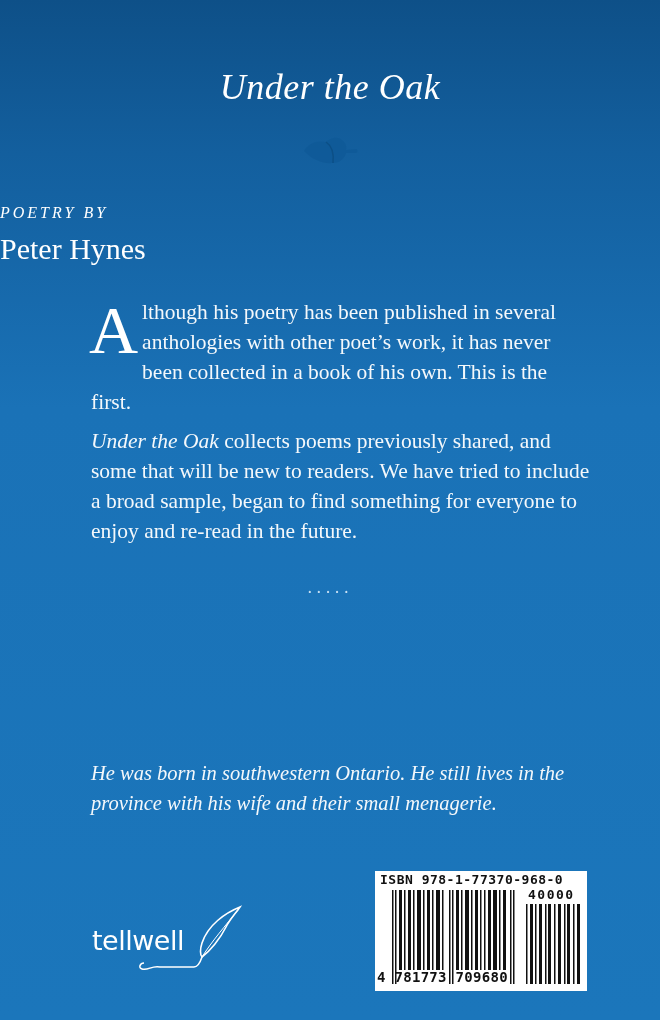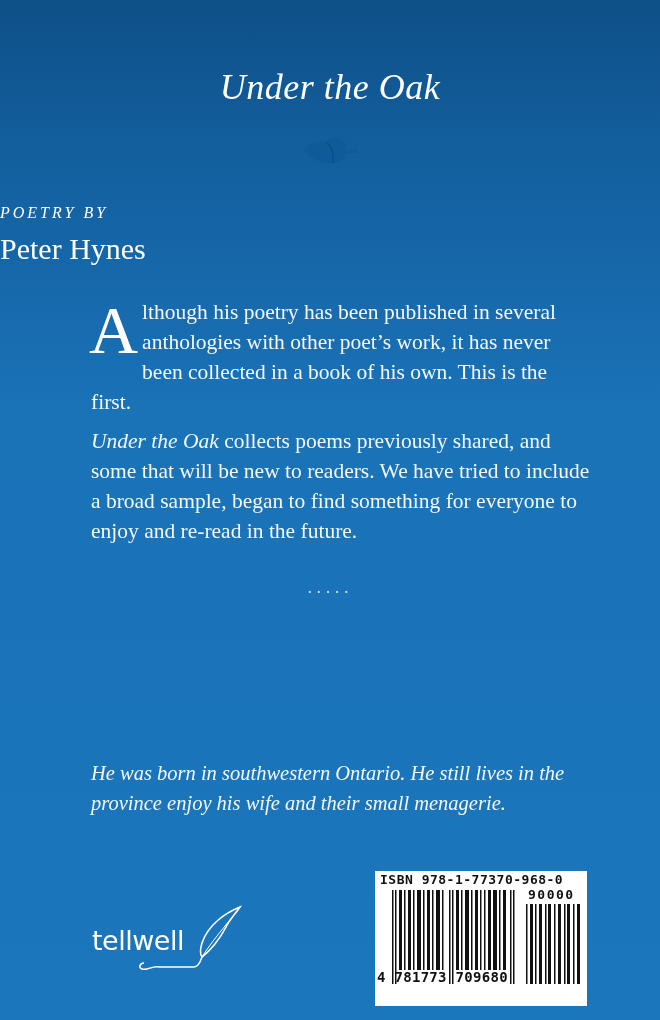--- a/index.html
+++ b/index.html
@@ -49,21 +49,21 @@
     font-size: 20.5px; line-height: 30px; color: #f4f8fb;
   }
   .b1 { top: 622px; }
   .b2 { top: 758px; }
   .logo { position: absolute; top: 905px; left: 90px; width: 160px; height: 70px; }
   .logo-text {
     position: absolute; top: 925px; left: 92px;
     font-family: "DejaVu Sans", sans-serif; font-size: 27px; color: #ffffff; letter-spacing: -0.5px;
   }
   .barcode-box {
-    position: absolute; top: 871px; left: 375px; width: 212px; height: 135px;
+    position: absolute; top: 871px; left: 375px; width: 212px; height: 120px;
     background: #ffffff; color: #111;
   }
   .isbn-label {
     position: absolute; top: 1px; left: 5px;
     font-family: "DejaVu Sans Mono", monospace; font-size: 13px; font-weight: bold; letter-spacing: 0.5px;
   }
   .price-label {
     position: absolute; top: 16px; left: 153px;
     font-family: "DejaVu Sans Mono", monospace; font-size: 13px; font-weight: bold; letter-spacing: 1.5px;
   }
@@ -93,32 +93,32 @@
   <div class="blurb p1">
     <span class="dropcap">A</span><span>lthough his poetry has been published in several anthologies with other poet’s work, it has never been collected in a book of his own. This is the first.</span>
   </div>
 
   <div class="blurb p2">
     <span class="it">Under the Oak</span><span> collects poems previously shared, and some that will be new to readers. We have tried to include a broad sample, began to find something for everyone to enjoy and re-read in the future.</span>
   </div>
 
   <div class="sep">.....</div>
 
-  <div class="bio b2">He was born in southwestern Ontario. He still lives in the province enjoy his wife and their small menagerie.</div>
+  <div class="bio b2">He was born in southwestern Ontario. He still lives in the province with his wife and their small menagerie.</div>
 
   <div class="logo-text">tellwell</div>
   <svg class="logo" viewBox="0 0 160 70">
     <path d="M150 2 C135 8, 118 20, 112 38 C110 44, 110 50, 112 52 C120 46, 130 34, 136 22 C140 14, 146 8, 150 2 Z" fill="none" stroke="#ffffff" stroke-width="1.6"></path>
     <path d="M148 5 C136 20, 122 36, 112 52" stroke="#ffffff" stroke-width="1" fill="none"></path>
     <path d="M112 52 C110 58, 108 62, 104 62 L70 62 C62 60, 58 66, 52 64 C48 63, 50 58, 54 58" stroke="#ffffff" stroke-width="1.5" fill="none"></path>
   </svg>
 
   <div class="barcode-box">
     <div class="isbn-label">ISBN 978-1-77370-968-0</div>
-    <div class="price-label">90000</div>
+    <div class="price-label">40000</div>
     <svg class="bars-main" viewBox="0 0 124 94" preserveAspectRatio="none">
       <g fill="#111">
         <rect x="0" y="0" width="1.5" height="94"></rect>
           <rect x="3" y="0" width="1.5" height="94"></rect>
         <rect x="7" y="0" width="3" height="80"></rect>
           <rect x="12" y="0" width="1.5" height="80"></rect>
         <rect x="16" y="0" width="3" height="80"></rect>
           <rect x="21" y="0" width="1.5" height="80"></rect>
         <rect x="25" y="0" width="4" height="80"></rect>
           <rect x="31" y="0" width="1.5" height="80"></rect>

